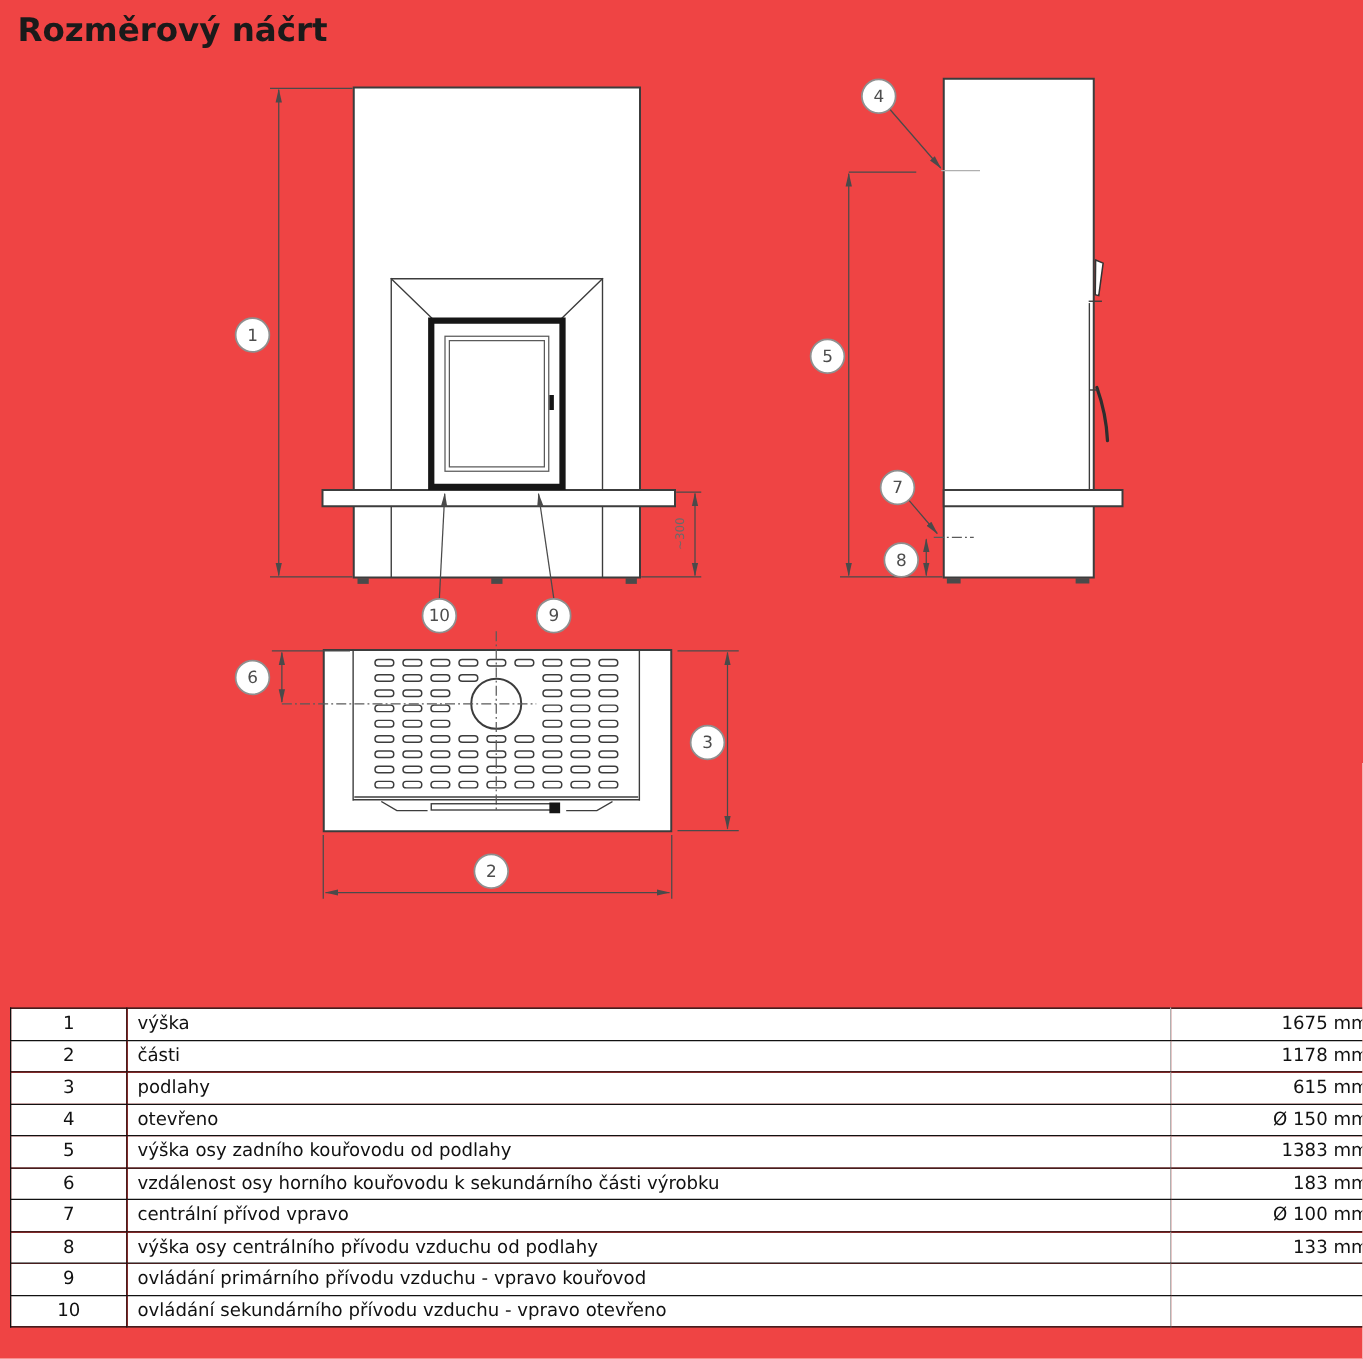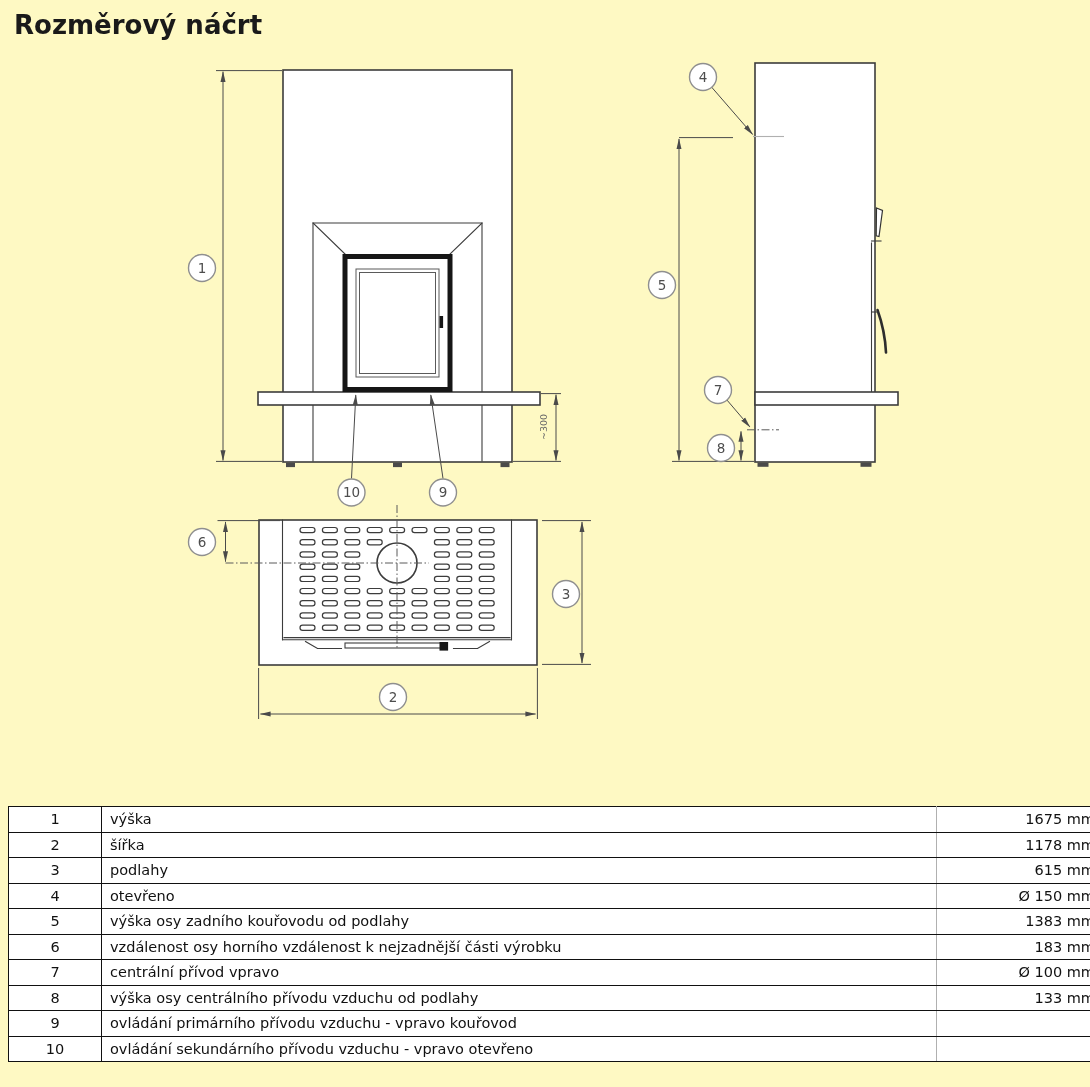--- a/index.html
+++ b/index.html
@@ -1,16 +1,16 @@
 <!DOCTYPE html>
 <html><head>
 <meta charset="utf-8">
 <style>
   html,body{margin:0;padding:0;background:#fff;}
-  .page{position:relative;width:1090px;height:1087px;background:#fef9c3;overflow:hidden;
+  .page{position:relative;width:1090px;height:1087px;background:#ef4444;overflow:hidden;
         font-family:"DejaVu Sans","Liberation Sans",sans-serif;color:#1a1a1a;}
   .h-title{position:absolute;left:14px;margin:0;font-size:26px;font-weight:700;color:#1a1a1a;}
   #title-main{top:10px;}
   #title-info{top:764px;}
   svg.drawing{position:absolute;left:0;top:0;}
 
   
   .ln{stroke:#3c3c3c;stroke-width:1.6;fill:none;stroke-linecap:square;}
   .fillw{fill:#ffffff;}
   .thin{stroke:#3c3c3c;stroke-width:1.1;fill:none;stroke-linecap:square;}
@@ -233,41 +233,41 @@
 
   <table class="info-table">
     <tbody>
       <tr>
         <td class="c-num">1</td>
         <td class="c-desc">výška</td>
         <td class="c-val">1675 mm</td>
       </tr>
       <tr>
         <td class="c-num">2</td>
-        <td class="c-desc">šířka</td>
+        <td class="c-desc">části</td>
         <td class="c-val">1178 mm</td>
       </tr>
       <tr>
         <td class="c-num">3</td>
         <td class="c-desc">podlahy</td>
         <td class="c-val">615 mm</td>
       </tr>
       <tr>
         <td class="c-num">4</td>
         <td class="c-desc">otevřeno</td>
         <td class="c-val">Ø 150 mm</td>
       </tr>
       <tr>
         <td class="c-num">5</td>
         <td class="c-desc">výška osy zadního kouřovodu od podlahy</td>
         <td class="c-val">1383 mm</td>
       </tr>
       <tr>
         <td class="c-num">6</td>
-        <td class="c-desc">vzdálenost osy horního vzdálenost k nejzadnější části výrobku</td>
+        <td class="c-desc">vzdálenost osy horního kouřovodu k sekundárního části výrobku</td>
         <td class="c-val">183 mm</td>
       </tr>
       <tr>
         <td class="c-num">7</td>
         <td class="c-desc">centrální přívod vpravo</td>
         <td class="c-val">Ø 100 mm</td>
       </tr>
       <tr>
         <td class="c-num">8</td>
         <td class="c-desc">výška osy centrálního přívodu vzduchu od podlahy</td>

